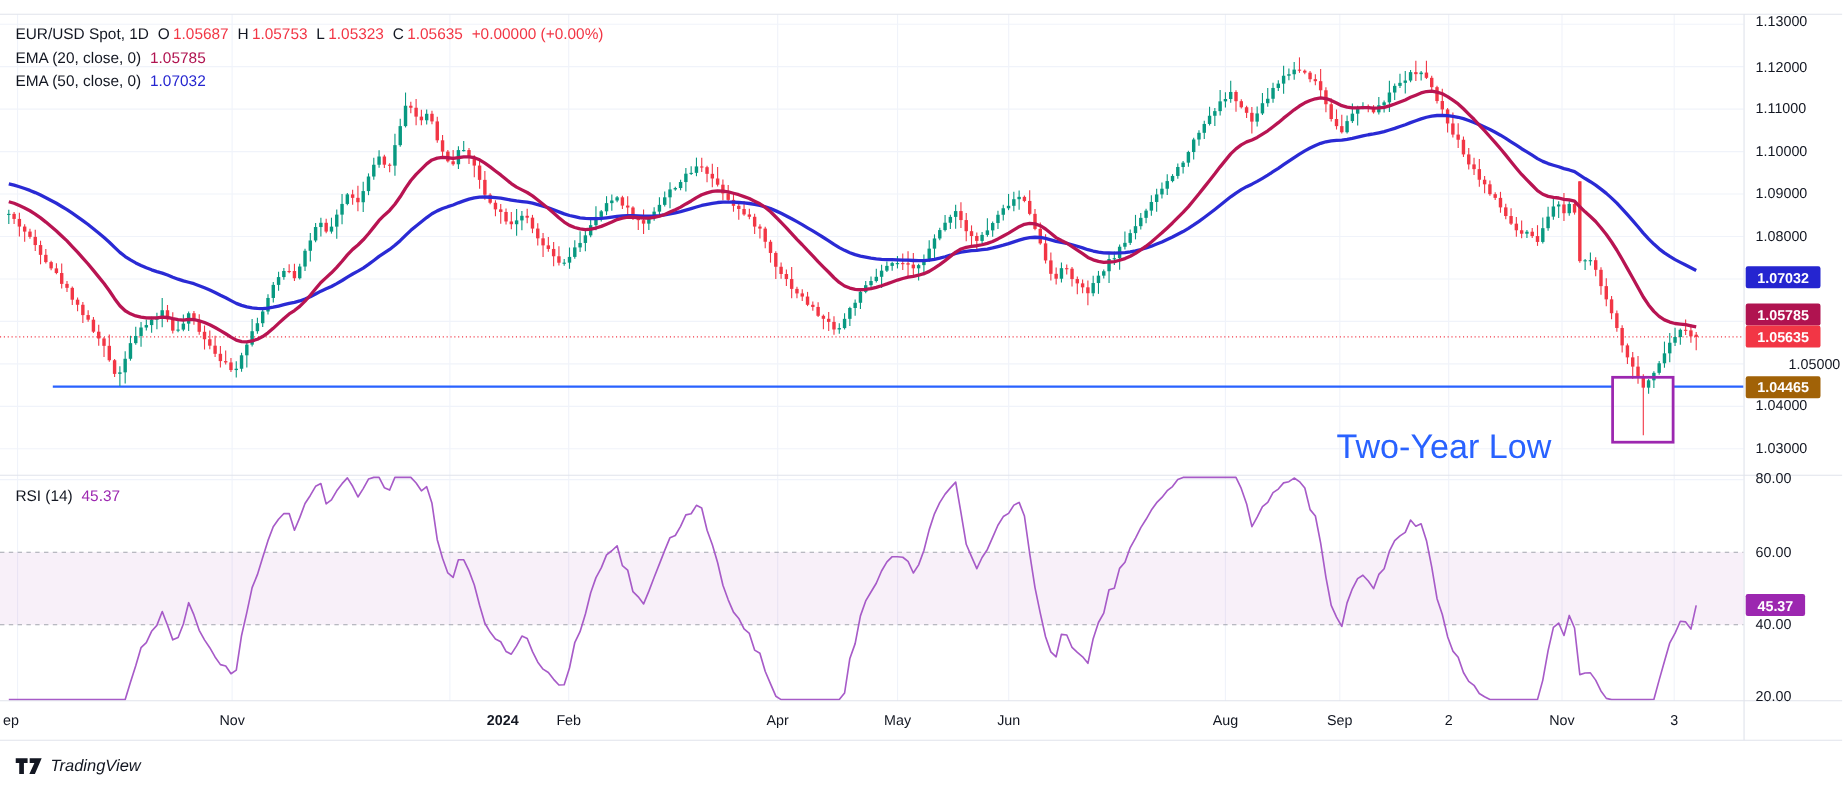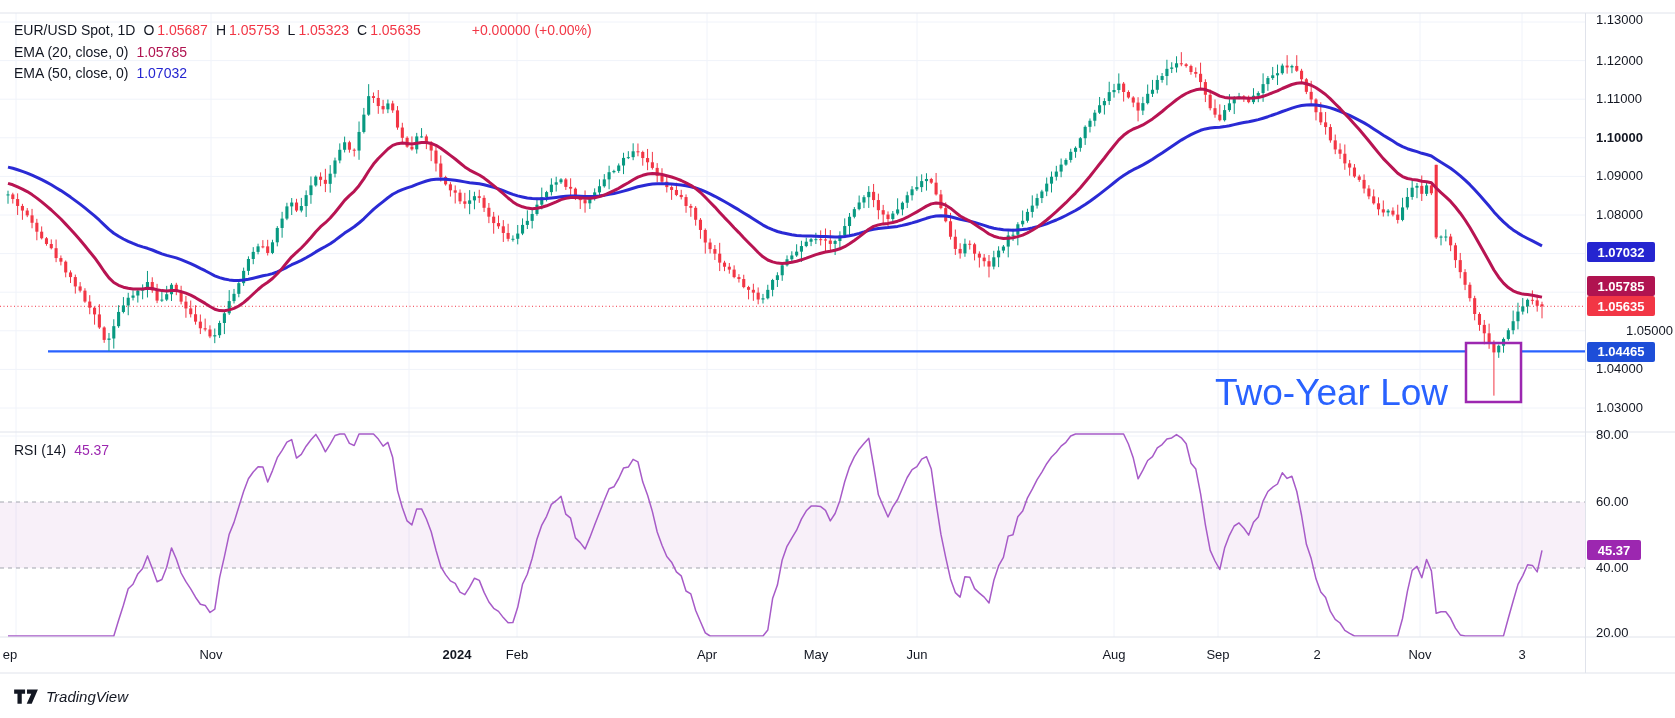--- a/index.html
+++ b/index.html
@@ -1,30 +1,30 @@
 <!DOCTYPE html>
 <html><head>
 <meta charset="utf-8">
 <style>
   html,body{margin:0;padding:0;background:#fff;}
   .chart-root{position:relative;width:1675px;height:718px;background:#fff;overflow:hidden;
     font-family:"Liberation Sans",sans-serif;color:#131722;}
   svg#chart-svg{position:absolute;left:0;top:0;}
   .legend{position:absolute;left:14px;display:flex;align-items:center;gap:8px;font-size:14px;white-space:nowrap;}
   .legend .v{margin-left:-5px;}
-  .red{color:#f23645;margin-left:43px;}
+  .red{color:#f23645;}
   .crimson{color:#b01350;}
   .blue{color:#2525d0;}
   .purpletxt{color:#9c27b0;}
   .tick{position:absolute;left:1596px;font-size:13px;line-height:16px;color:#131722;}
   .badge{position:absolute;left:1587px;width:68px;height:20px;border-radius:2px;color:#fff;
     font-size:13px;font-weight:600;display:flex;align-items:center;justify-content:center;}
   .tlabel{position:absolute;top:647px;font-size:13px;transform:translateX(-50%);color:#131722;}
   .tlabel.bold{font-weight:700;margin-left:48px;}
-  .annotation{position:absolute;left:1215px;top:372px;font-size:37px;color:#2962ff;white-space:nowrap;}
+  .annotation{position:absolute;left:1215px;top:388px;font-size:31px;color:#2962ff;white-space:nowrap;}
   .watermark{position:absolute;left:14px;top:687px;display:flex;align-items:center;gap:7px;
     font-size:15px;font-weight:500;color:#131722;font-style:italic;}
 </style>
 </head>
 <body>
 
 <div class="chart-root">
 
   <svg id="chart-svg" width="1675" height="718">
       <line x1="16" y1="13" x2="16" y2="637" stroke="#f0f3fa" stroke-width="1"></line>
@@ -730,38 +730,38 @@
   </div>
   <div class="legend" style="top:442px;">
     <span>RSI (14)</span>
     <span class="purpletxt">45.37</span>
   </div>
 
   <div id="price-axis">
       <div class="tick" style="top: 12px;">1.13000</div>
       <div class="tick" style="top: 52.6px;">1.12000</div>
       <div class="tick" style="top: 91.2px;">1.11000</div>
-      <div class="tick" style="top: 129.8px; font-weight: bold;">1.10000</div>
+      <div class="tick" style="top: 129.8px;">1.10000</div>
       <div class="tick" style="top: 168.4px;">1.09000</div>
       <div class="tick" style="top: 207px;">1.08000</div>
       <div class="tick" style="top: 322.8px; margin-left: 30px;">1.05000</div>
       <div class="tick" style="top: 361.4px;">1.04000</div>
       <div class="tick" style="top: 400px;">1.03000</div>
     </div>
   <div id="rsi-axis">
       <div class="tick" style="top: 427px;">80.00</div>
       <div class="tick" style="top: 494px;">60.00</div>
       <div class="tick" style="top: 560px;">40.00</div>
       <div class="tick" style="top: 625px;">20.00</div>
     </div>
   <div id="badges">
       <div class="badge" style="top: 242px; background: rgb(37, 37, 208);">1.07032</div>
       <div class="badge" style="top: 276.3px; background: rgb(176, 19, 80);">1.05785</div>
       <div class="badge" style="top: 296.3px; background: rgb(242, 54, 69);">1.05635</div>
-      <div class="badge" style="top: 341.5px; background: #1d4ed8;">1.04465</div>
+      <div class="badge" style="top: 341.5px; background: #a16207;">1.04465</div>
       <div class="badge" style="top: 540px; background: rgb(156, 39, 176); width: 54px;">45.37</div>
     </div>
   <div id="time-axis">
       <div class="tlabel" style="left: 10px;">ep</div>
       <div class="tlabel" style="left: 211px;">Nov</div>
       <div class="tlabel bold" style="left: 409px;">2024</div>
       <div class="tlabel" style="left: 517px;">Feb</div>
       <div class="tlabel" style="left: 707px;">Apr</div>
       <div class="tlabel" style="left: 816px;">May</div>
       <div class="tlabel" style="left: 917px;">Jun</div>

